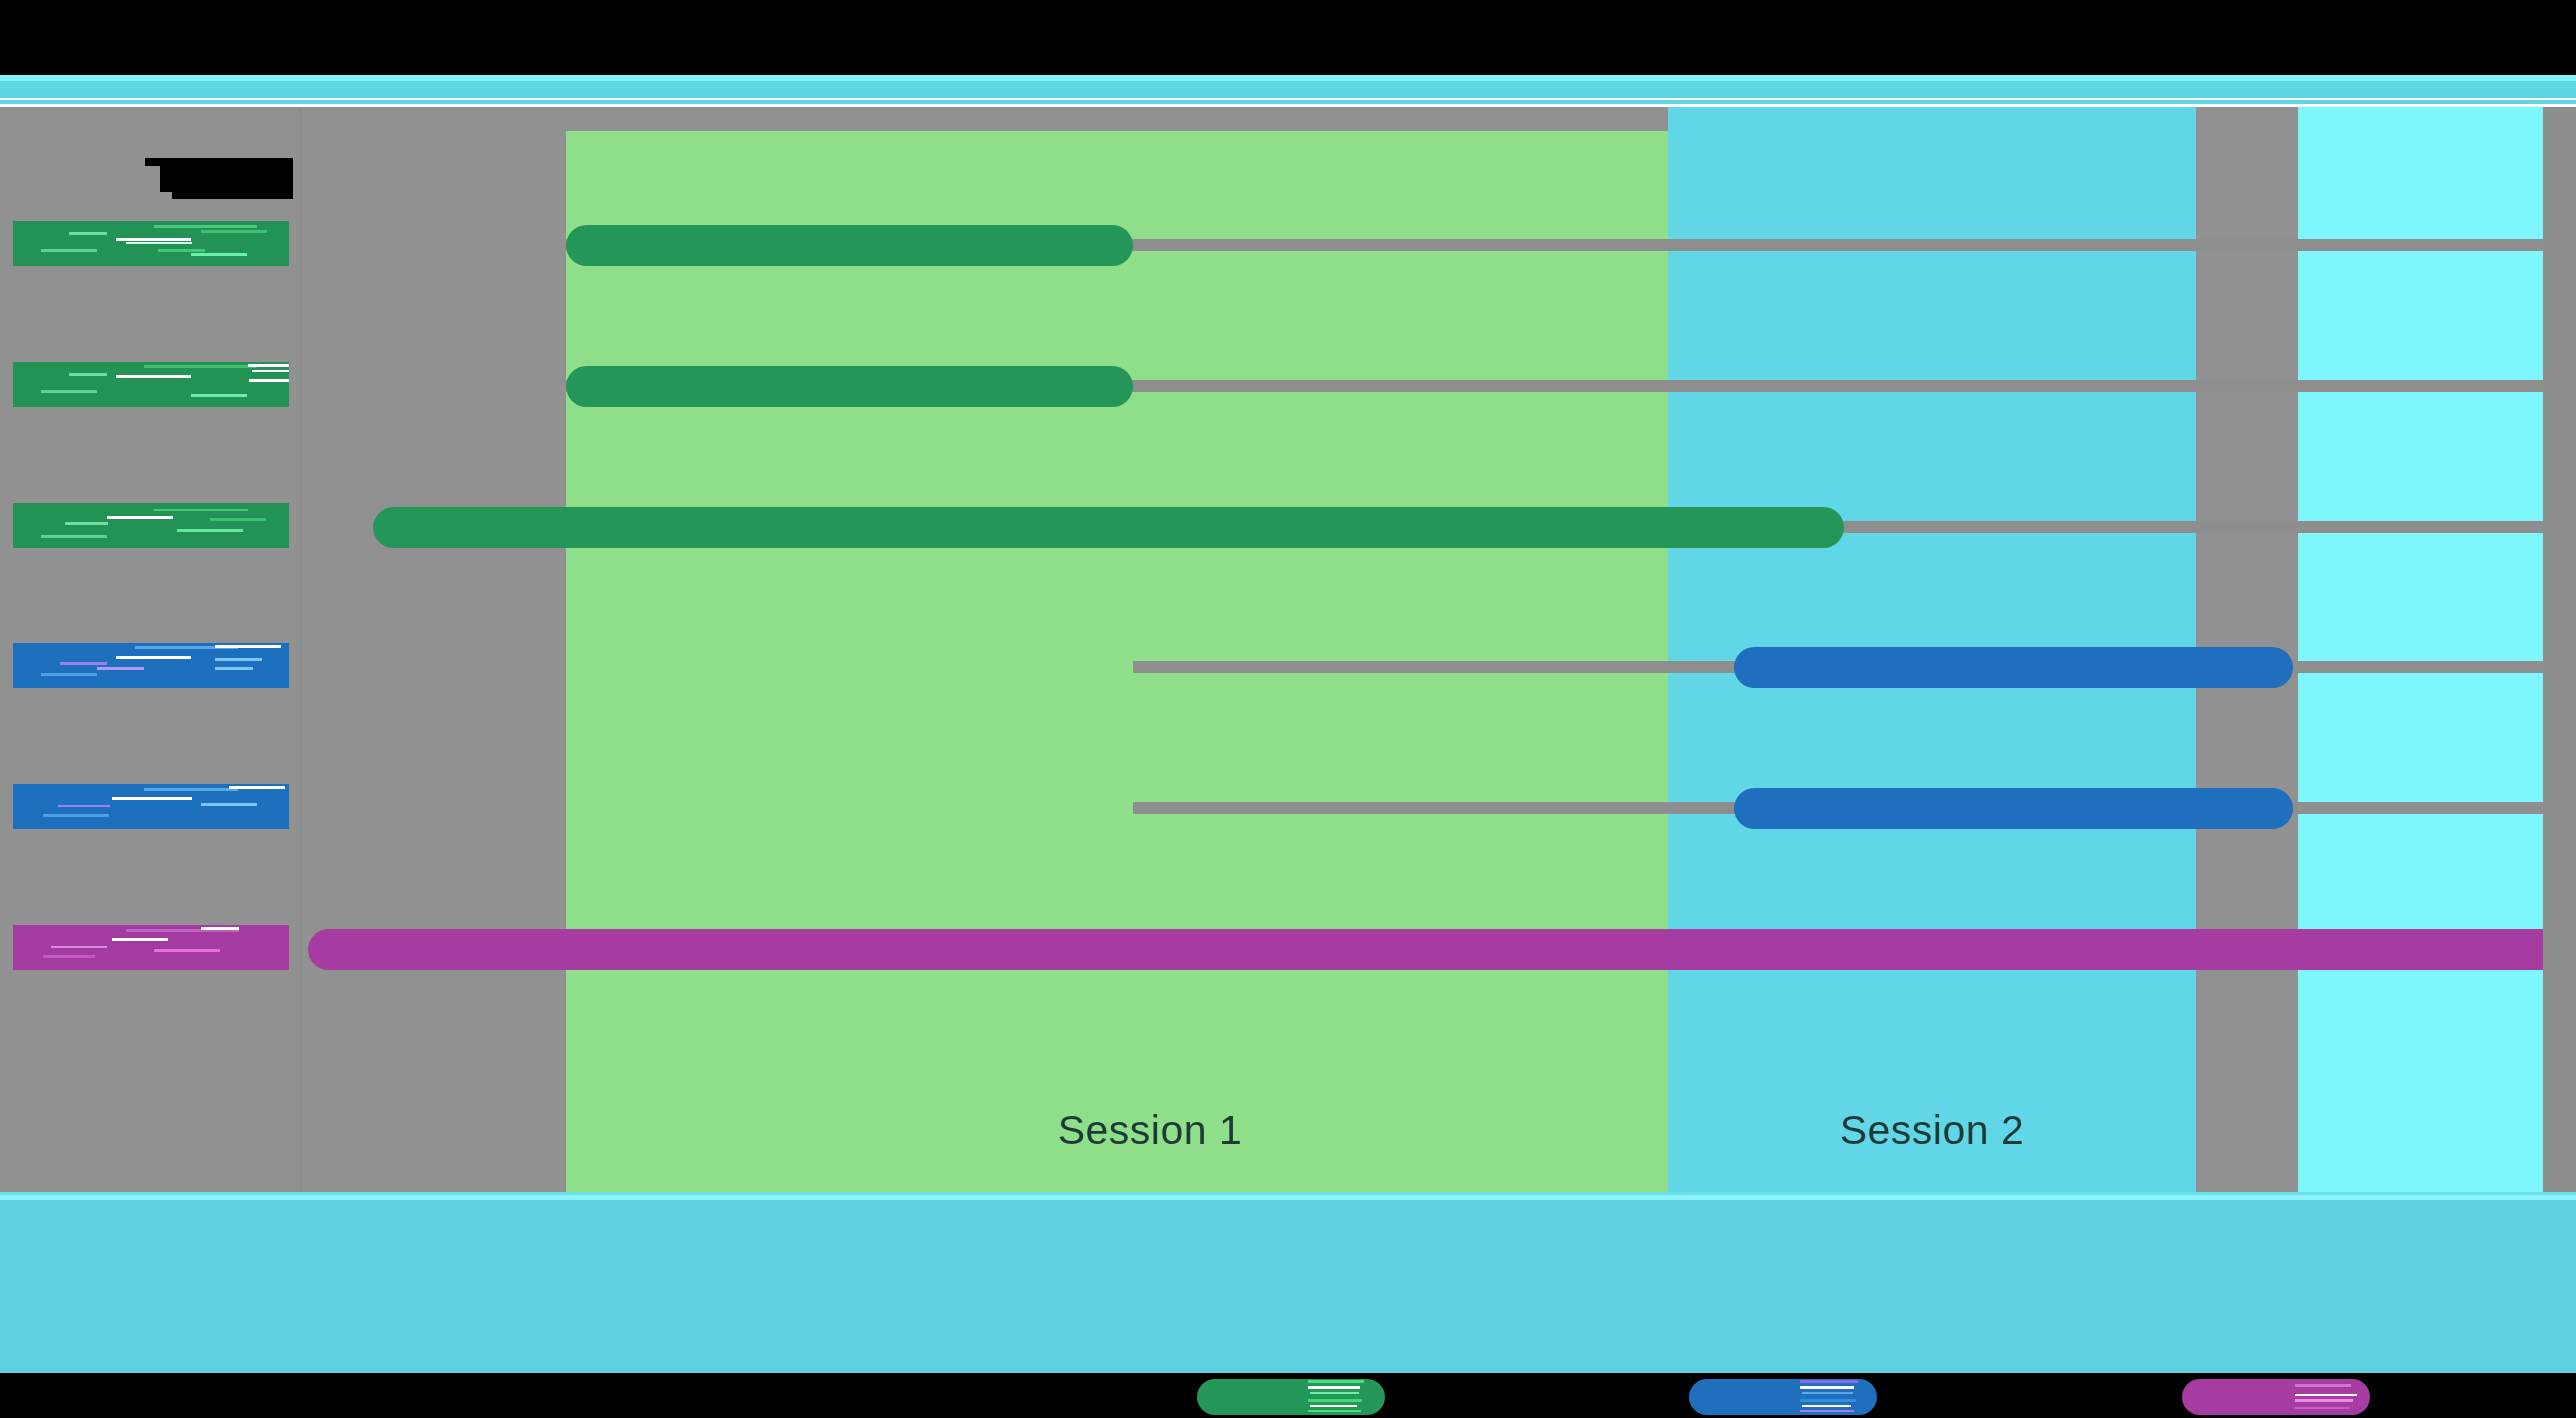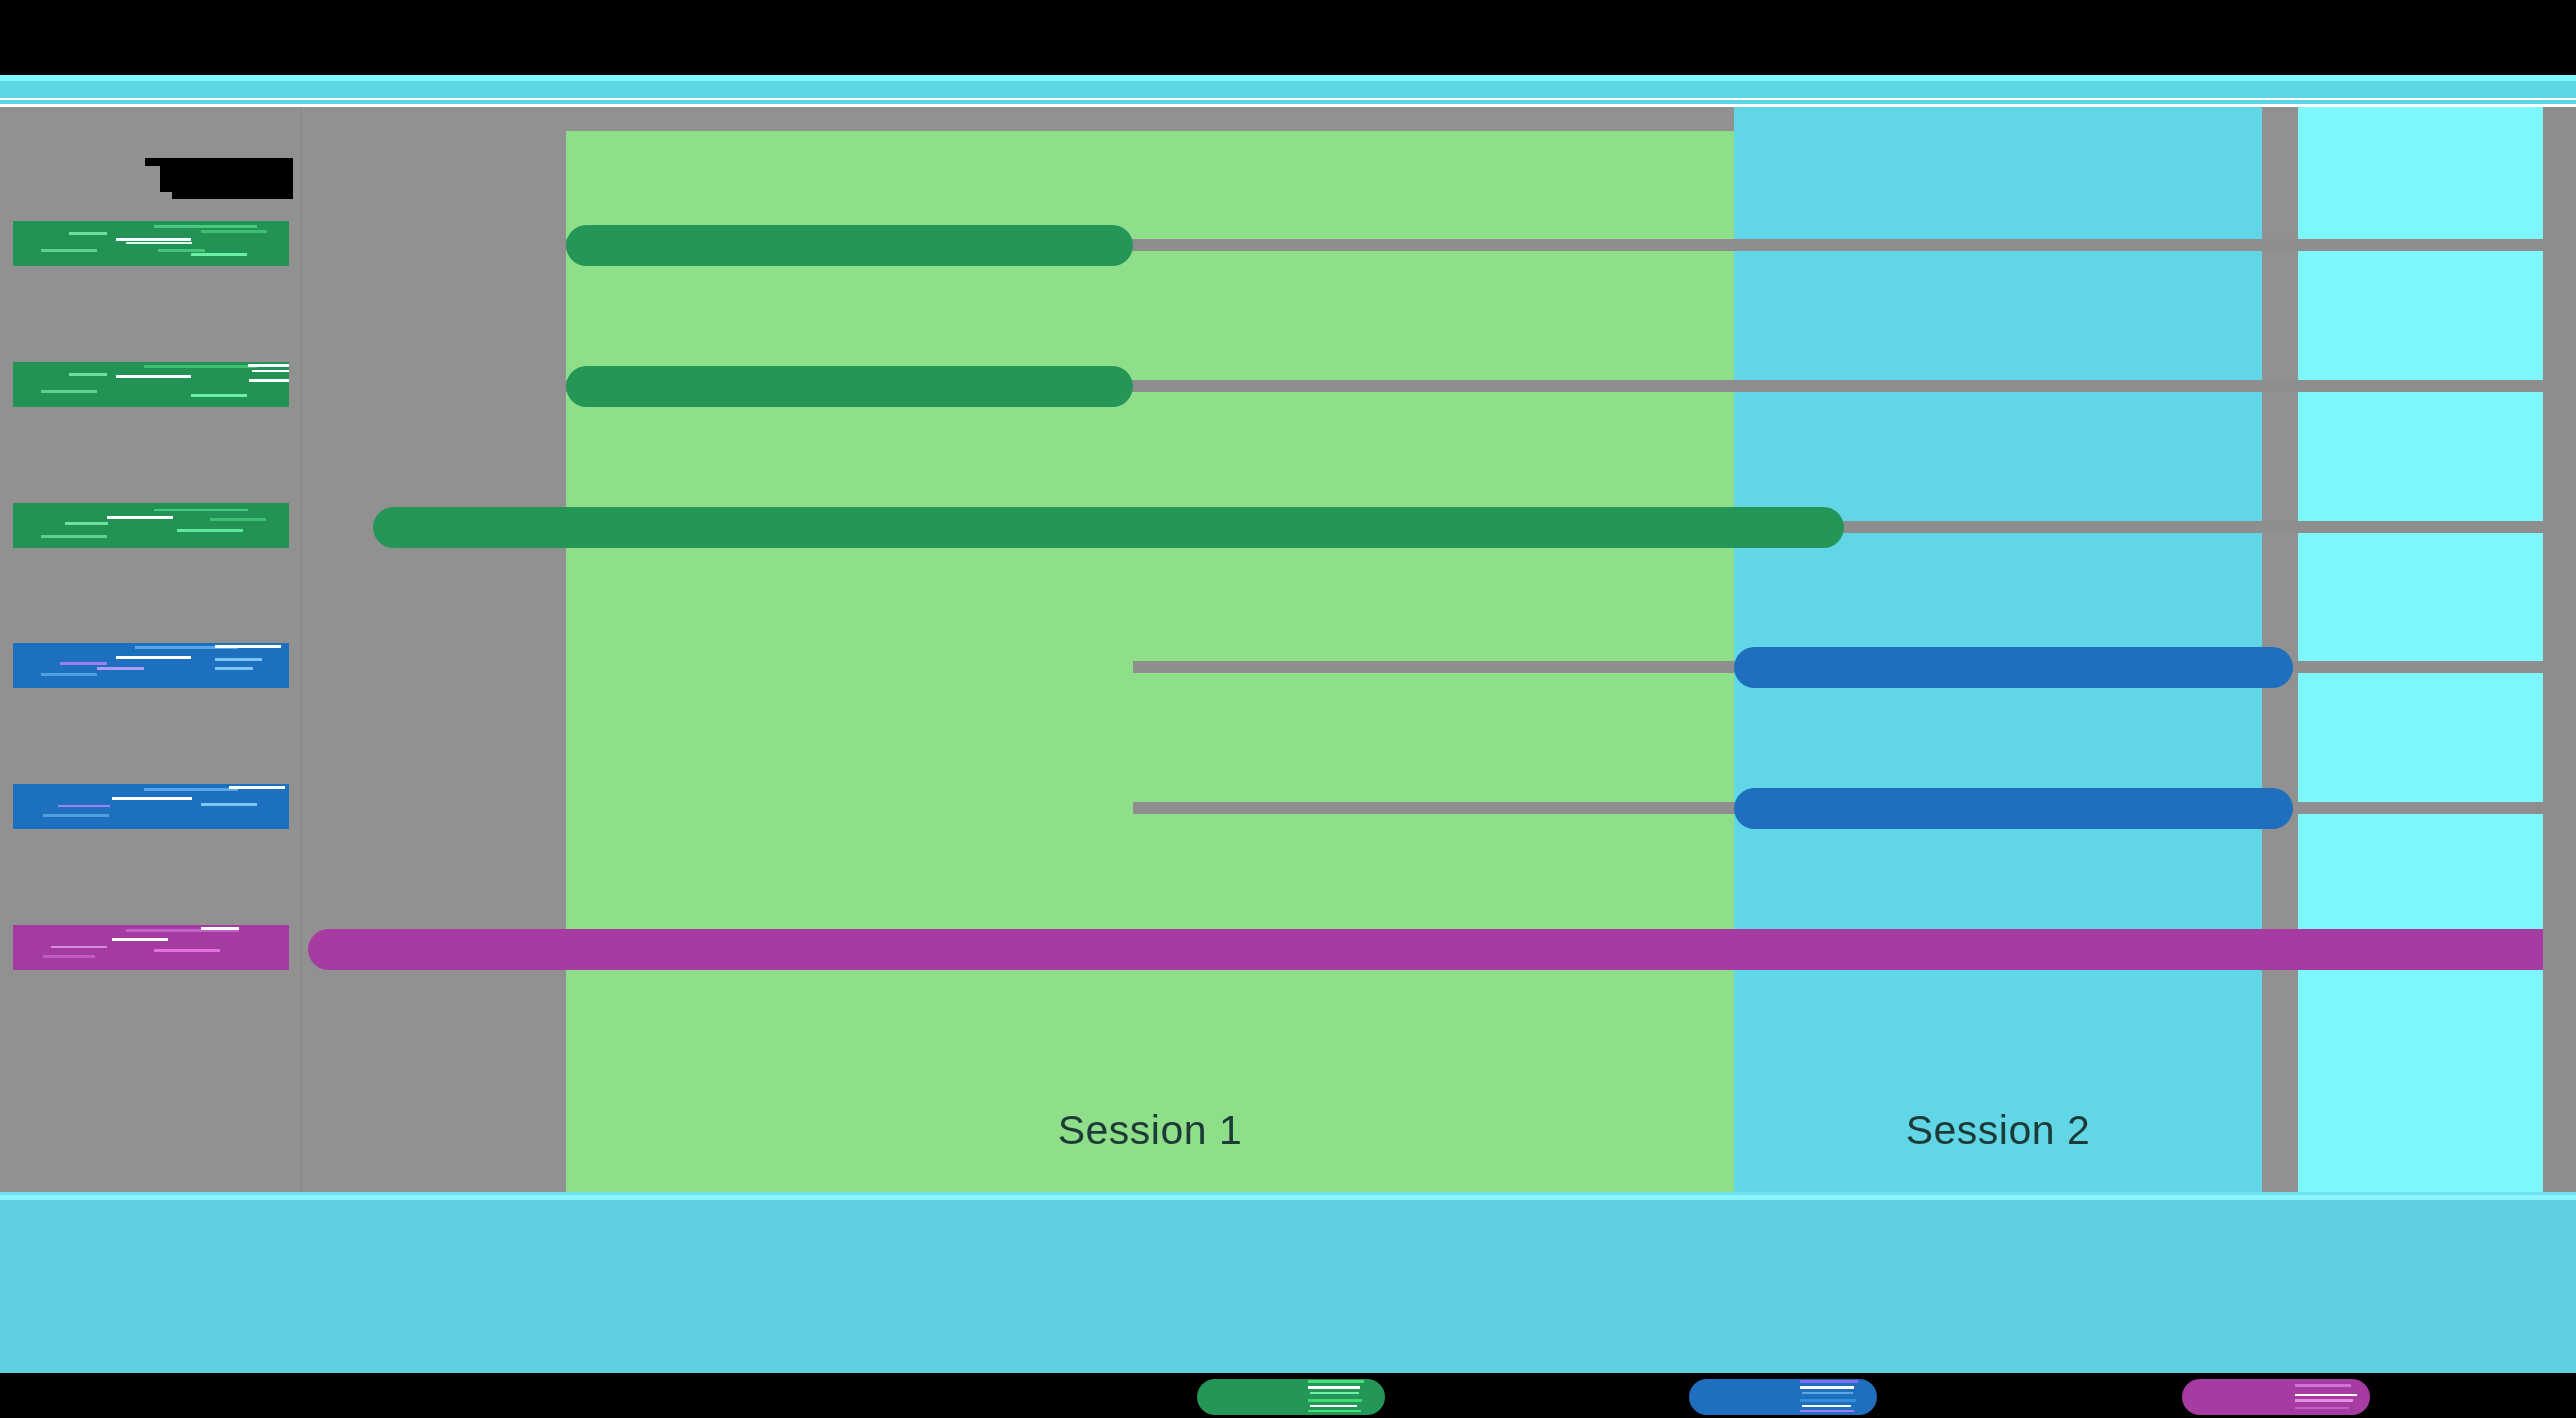--- a/index.html
+++ b/index.html
@@ -74,21 +74,21 @@
   <div class="rail rail-b"></div>
   <div class="rail rail-c"></div>
   <div class="rail rail-d"></div>
   <div class="rail rail-e"></div>
 
   <div id="plot">
 
     <div class="band" style="left:566px;width:1168px;background:#8ede8a;margin-top:24px;">
       <div class="band-label">Session 1</div>
     </div>
-    <div class="band" style="left:1734px;width:528px;background:#61d6e6;">
+    <div class="band" style="left:1668px;width:528px;background:#61d6e6;">
       <div class="band-label">Session 2</div>
     </div>
     <div class="band" style="left:2298px;width:245px;background:#7df7fb;"></div>
 
     <div class="gutter-line" style="left:300px;"></div>
 
     <div class="redacted-title" style="left:160px;top:51px;width:133px;height:34px;"></div>
     <div class="redacted-title" style="left:145px;top:51px;width:26px;height:7.5px;"></div>
     <div class="redacted-title" style="left:172px;top:77px;width:121px;height:15px;"></div>
 

